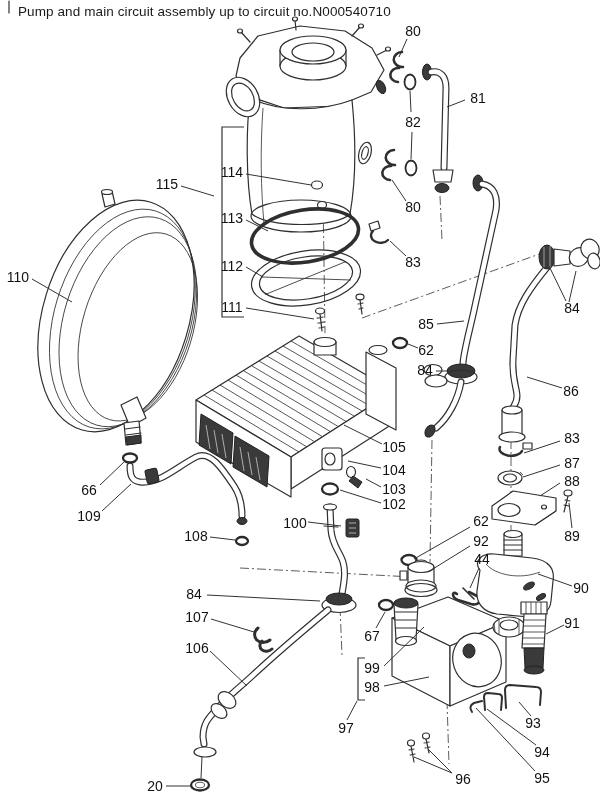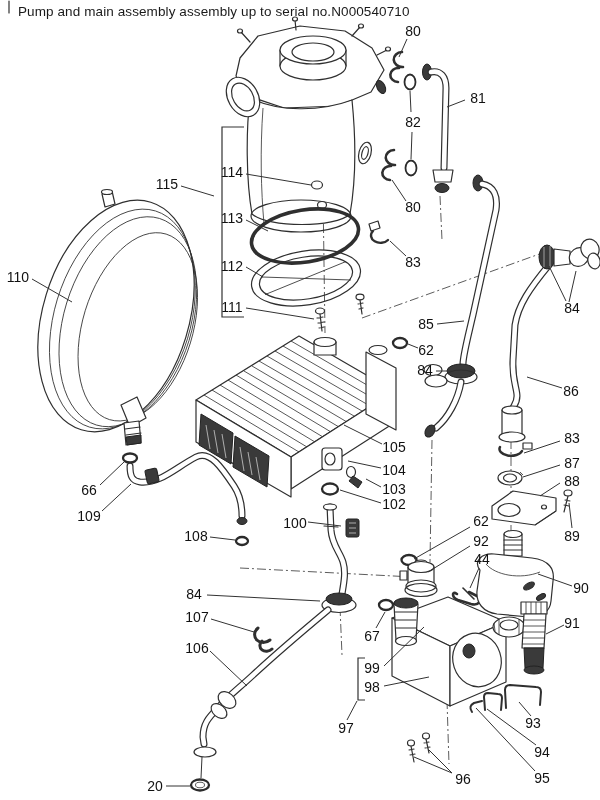--- a/index.html
+++ b/index.html
@@ -20,21 +20,21 @@
   .centerline{stroke:#4a4a4a;fill:none;stroke-width:.9;stroke-dasharray:9 3 2 3;}
   .leader{stroke:#333333;stroke-width:1;}
   .bracket{stroke:#333333;stroke-width:1.2;fill:none;}
   .callout{font-family:"Liberation Sans",sans-serif;font-size:14px;fill:#111111;
            text-anchor:middle;dominant-baseline:central;}
 </style>
 </head>
 <body>
 
 <div class="stage">
-  <div class="title">Pump and main assembly assembly up to serial no.N000540710</div>
+  <div class="title">Pump and main circuit assembly up to circuit no.N000540710</div>
 
   <svg width="600" height="800" viewBox="0 0 600 800">
 
     <g>
       <path class="centerline" d="M322,122 L325,333"></path>
       <path class="centerline" d="M440,196 L442,240"></path>
       <path class="centerline" d="M362,318 L545,252"></path>
       <path class="centerline" d="M240,568 L432,578"></path>
       <path class="centerline" d="M432,440 L430,562"></path>
       <path class="centerline" d="M511,440 L511,532"></path>

